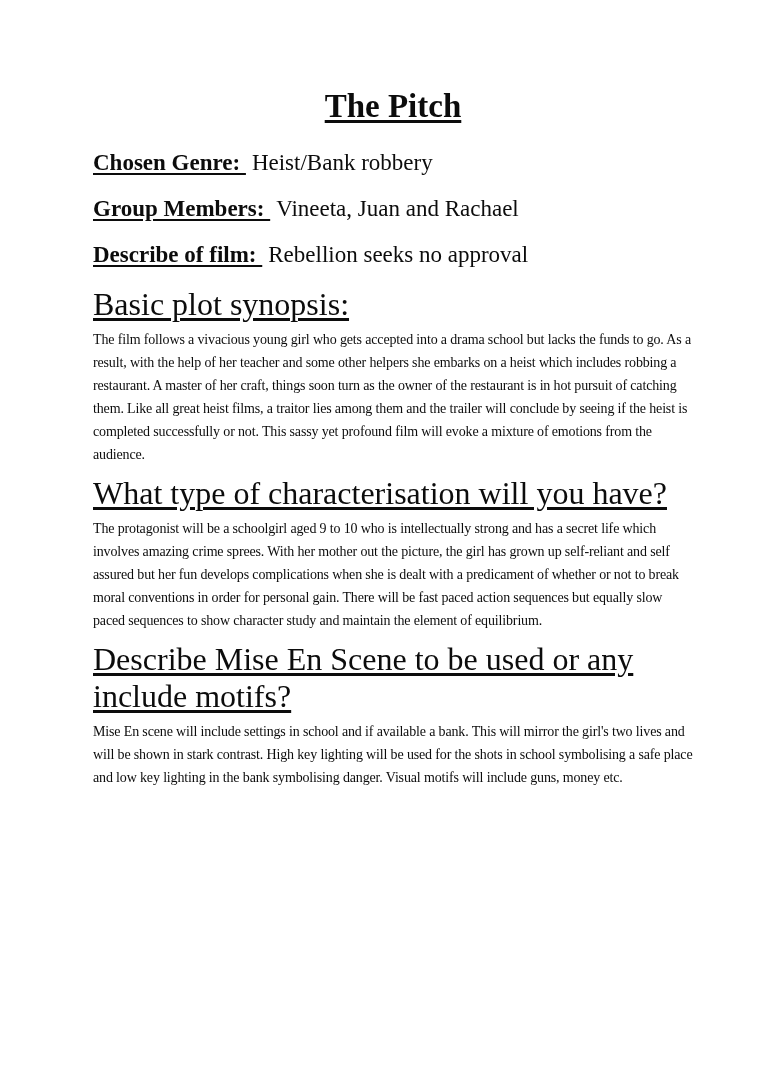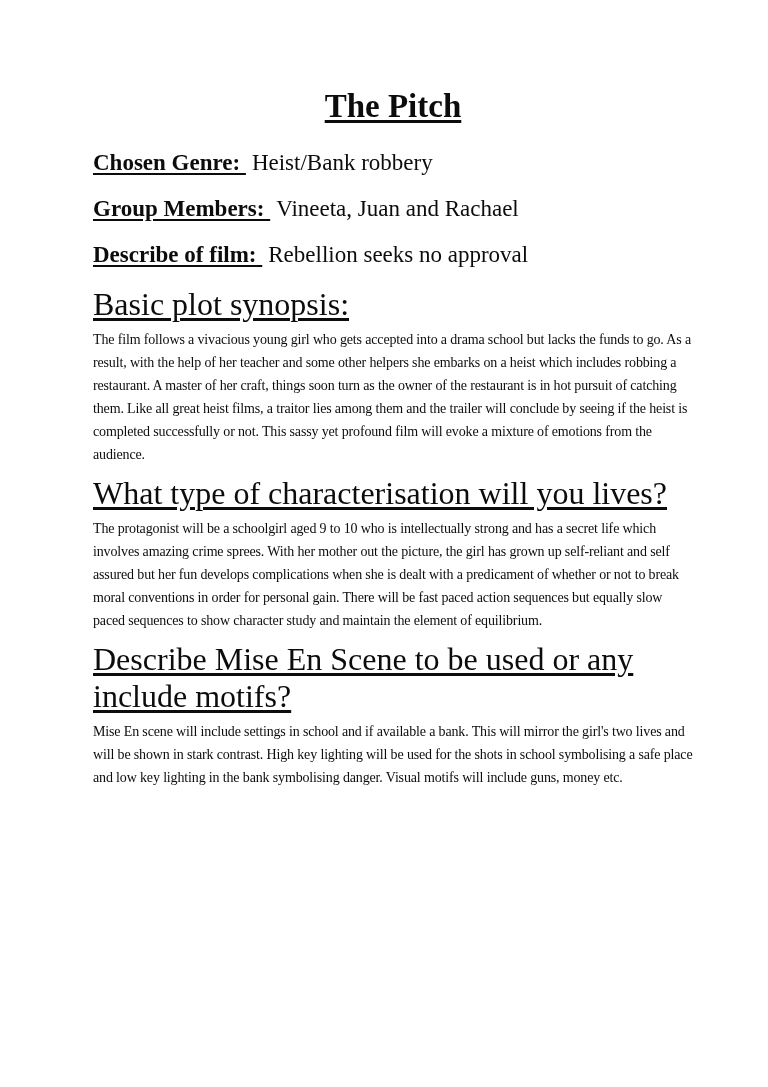--- a/index.html
+++ b/index.html
@@ -93,21 +93,21 @@
     <p class="field-row">
       <span class="field-label">Describe of film: </span><span class="field-value small">Rebellion seeks no approval</span>
     </p>
 
     <div class="section">
       <h2 class="section-heading"><span class="u">Basic plot synopsis:</span></h2>
       <p class="section-body">The film follows a vivacious young girl who gets accepted into a drama school but lacks the funds to go. As a result, with the help of her teacher and some other helpers she embarks on a heist which includes robbing a restaurant. A master of her craft, things soon turn as the owner of the restaurant is in hot pursuit of catching them. Like all great heist films, a traitor lies among them and the trailer will conclude by seeing if the heist is completed successfully or not. This sassy yet profound film will evoke a mixture of emotions from the audience.</p>
     </div>
 
     <div class="section">
-      <h2 class="section-heading"><span class="u">What type of characterisation will you lives?</span></h2>
+      <h2 class="section-heading"><span class="u">What type of characterisation will you have?</span></h2>
       <p class="section-body">The protagonist will be a schoolgirl aged 9 to 10 who is intellectually strong and has a secret life which involves amazing crime sprees. With her mother out the picture, the girl has grown up self-reliant and self assured but her fun develops complications when she is dealt with a predicament of whether or not to break moral conventions in order for personal gain. There will be fast paced action sequences but equally slow paced sequences to show character study and maintain the element of equilibrium.</p>
     </div>
 
     <div class="section">
       <h2 class="section-heading"><span class="u">Describe Mise En Scene to be used or any include motifs?</span></h2>
       <p class="section-body">Mise En scene will include settings in school and if available a bank. This will mirror the girl's two lives and will be shown in stark contrast. High key lighting will be used for the shots in school symbolising a safe place and low key lighting in the bank symbolising danger. Visual motifs will include guns, money etc.</p>
     </div>
 
   </div>
 </div>

